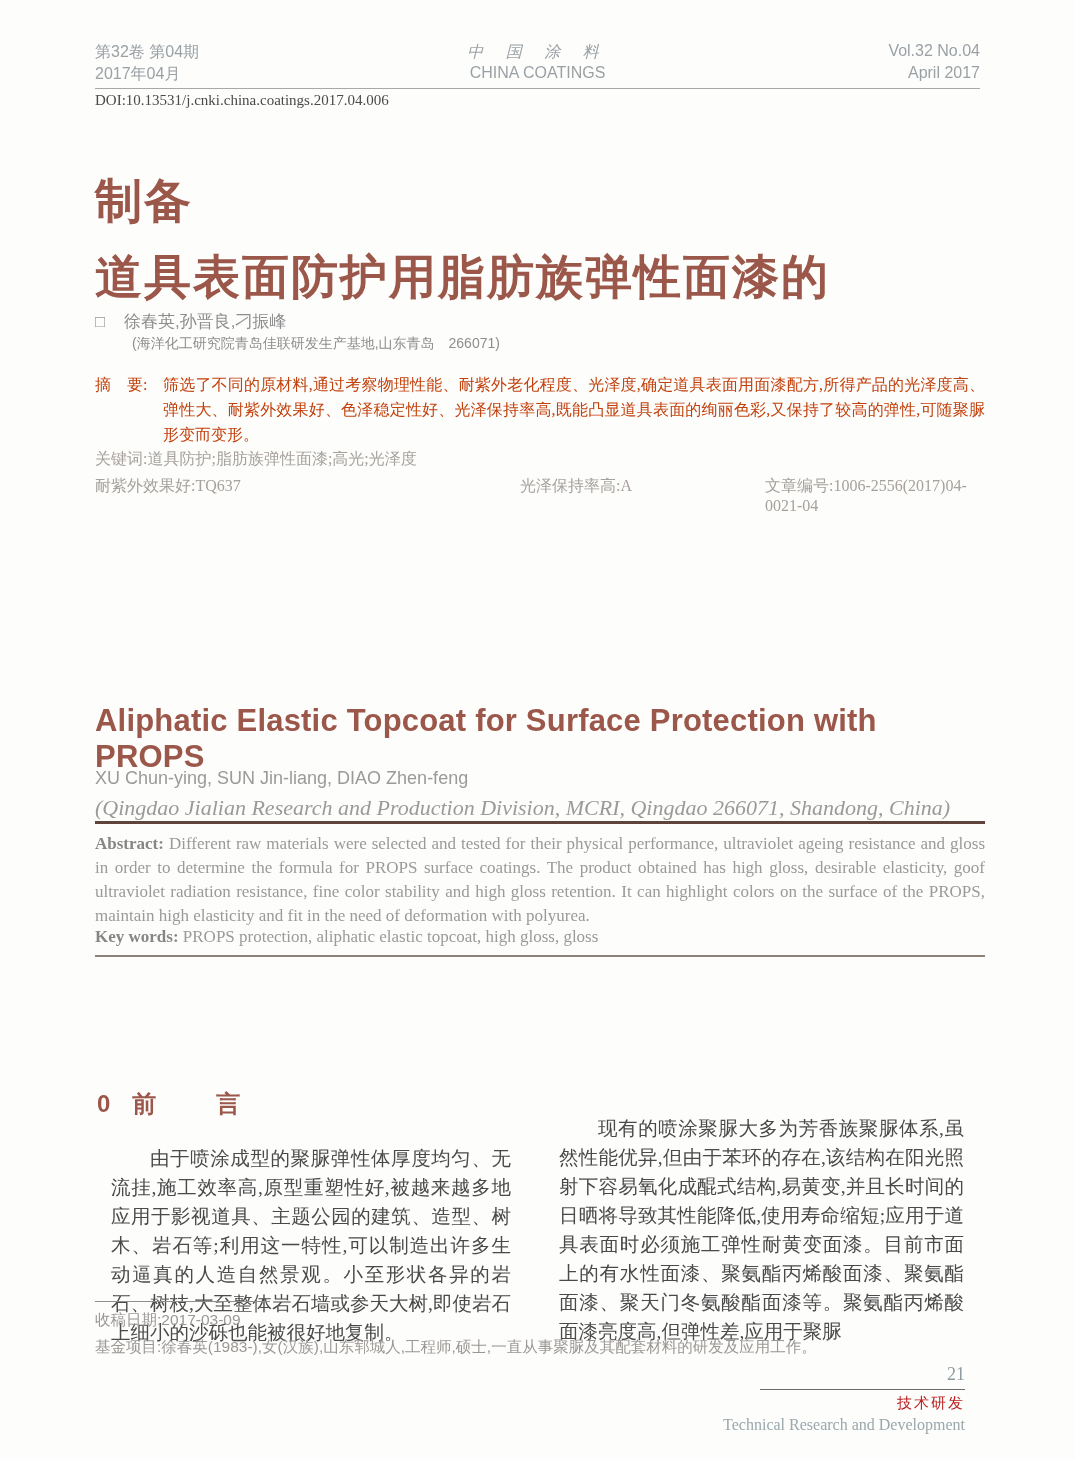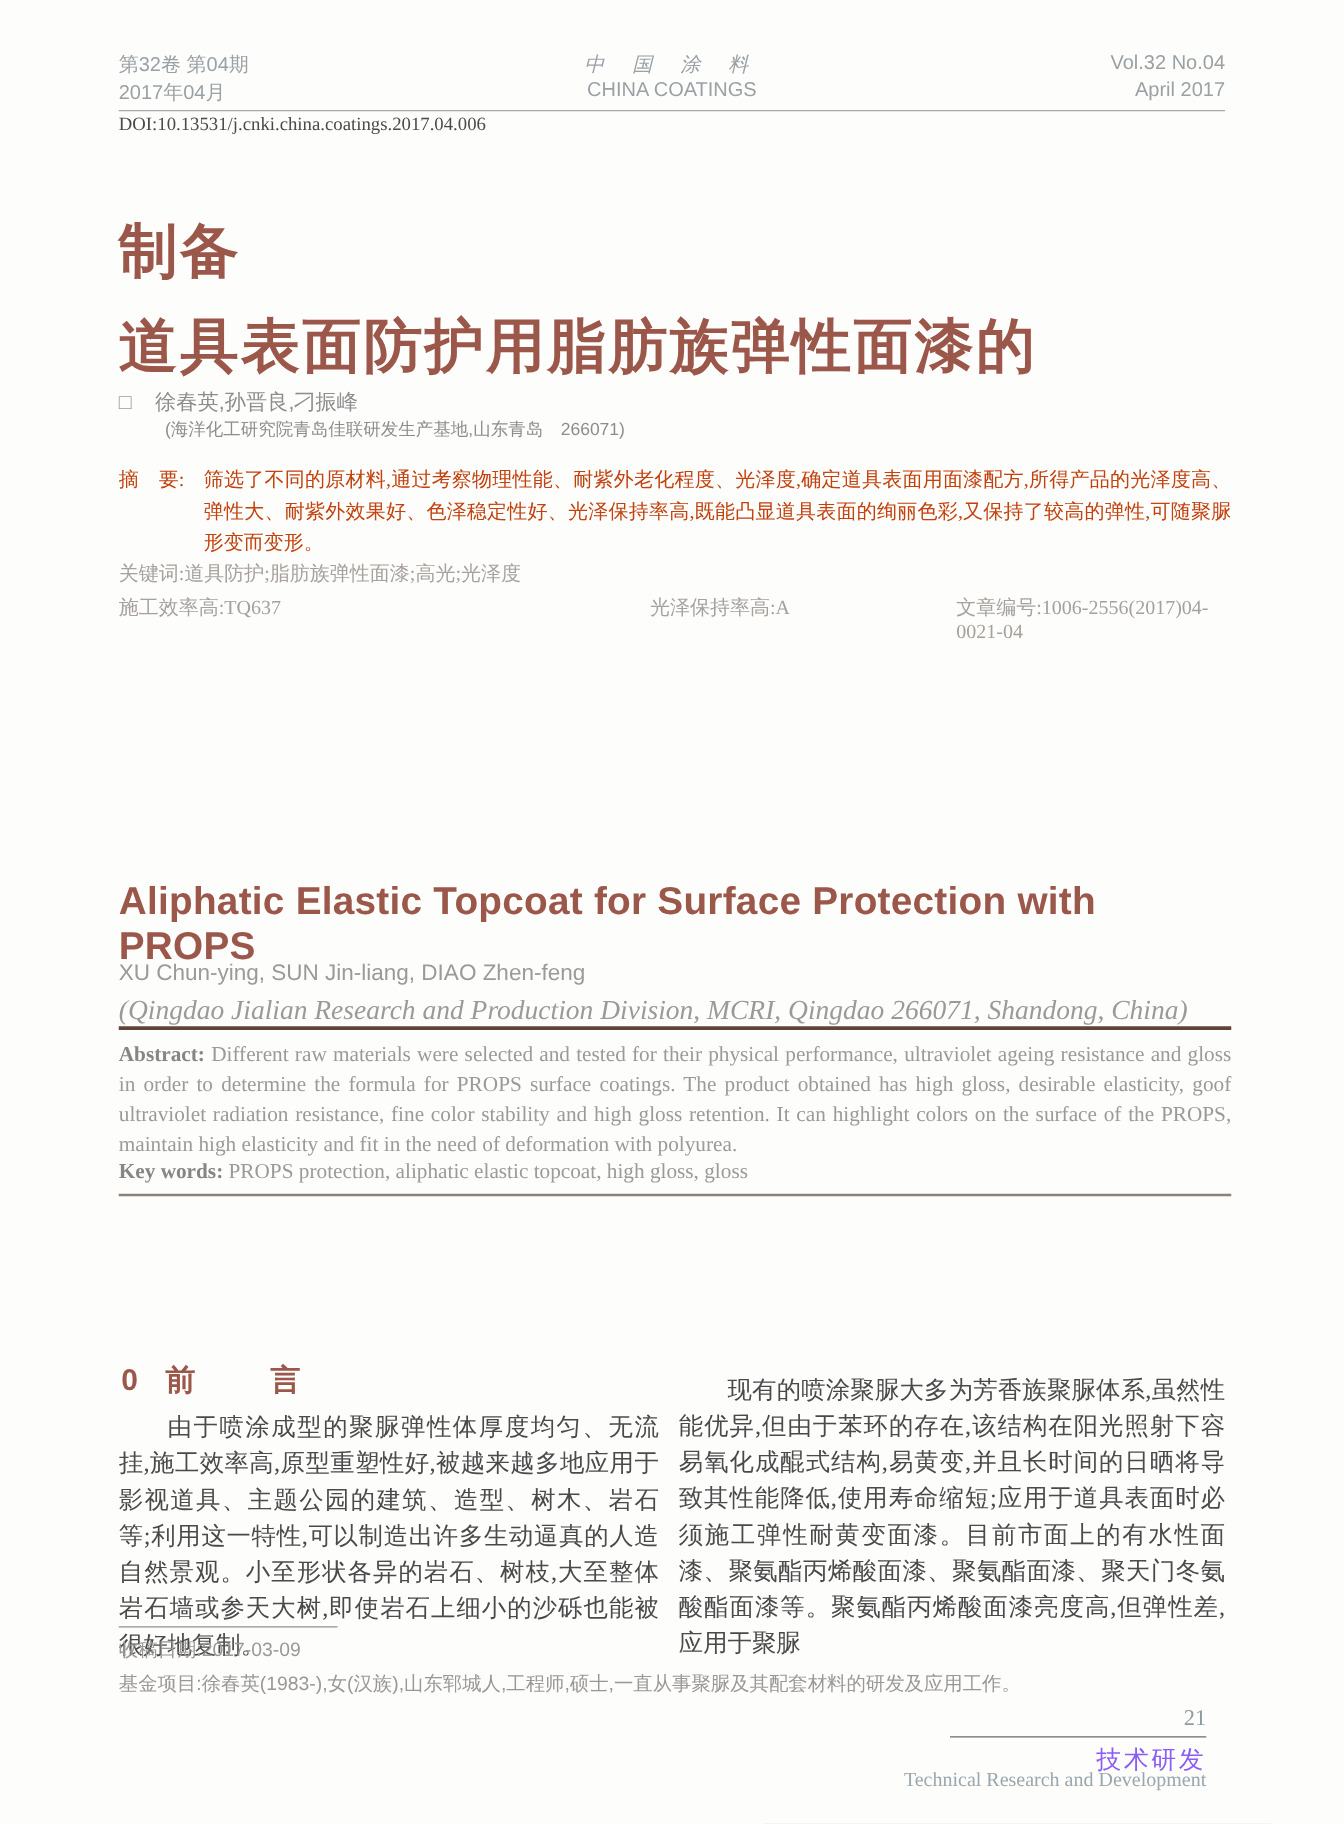--- a/index.html
+++ b/index.html
@@ -53,33 +53,33 @@
   .kw-en{position:absolute;left:95px;top:927px;font-size:17px;color:#9a9a98;}
   .rule-light{position:absolute;left:95px;top:955px;width:890px;height:2px;background:#8c8178;}
   
   .sec-head{position:absolute;left:97px;top:1088px;
     font-family:"Liberation Sans", sans-serif;font-weight:bold;
     font-size:24px;color:#9b5749;}
   .sec-head .num{margin-right:22px;}
   .sec-head .ttl{letter-spacing:18px;}
   .col{position:absolute;font-size:19.5px;line-height:29px;color:#4a4a4a;
     text-align:justify;}
-  .col p{margin:0;text-indent:2em;}
+  .col p{margin:16px;text-indent:2em;}
   .col-left{left:95px;top:1128px;width:432px;}
   .col-right{left:543px;top:1098px;width:437px;}
   
   .fn-rule{position:absolute;left:95px;top:1301px;width:175px;height:1px;background:#8f8f8f;}
   .fn{position:absolute;left:95px;width:885px;font-size:15.5px;color:#9b9794;
     font-family:"Liberation Sans", sans-serif;}
   .fn1{top:1310px;} .fn2{top:1337px;}
   
   .pageno{position:absolute;right:110px;top:1364px;font-size:18px;color:#8e9ba1;
     font-family:"Liberation Serif", serif;text-align:center;}
   .foot-rule{position:absolute;left:760px;top:1389px;width:205px;height:1px;background:#6a6a6a;}
-  .foot-zh{position:absolute;right:110px;top:1394px;font-size:20px;color:#8b5cf6;letter-spacing:2px;}
+  .foot-zh{position:absolute;right:110px;top:1394px;font-size:15px;color:#b91c1c;letter-spacing:2px;}
   .foot-en{position:absolute;right:110px;top:1416px;font-size:16px;color:#9aa7ac;
     font-family:"Liberation Serif", serif;}
 </style>
 </head>
 <body>
 
 <div class="page">
 
   <div class="hdr-row" style="top:42px;justify-content:space-between;">
     <span class="l">第32卷 第04期</span>
@@ -106,21 +106,21 @@
   <div class="affil-zh">(海洋化工研究院青岛佳联研发生产基地,山东青岛　266071)</div>
 
   <div class="abs-zh">
     <span class="lbl">摘　要:</span>
     <div class="txt">筛选了不同的原材料,通过考察物理性能、耐紫外老化程度、光泽度,确定道具表面用面漆配方,所得产品的光泽度高、弹性大、耐紫外效果好、色泽稳定性好、光泽保持率高,既能凸显道具表面的绚丽色彩,又保持了较高的弹性,可随聚脲形变而变形。</div>
   </div>
   <div class="kw-zh">
     <span>关键词:</span><span>道具防护;脂肪族弹性面漆;高光;光泽度</span>
   </div>
   <div class="class-row">
-    <span class="item1"><span>施工效率高:</span><span>TQ637</span></span>
+    <span class="item1"><span>耐紫外效果好:</span><span>TQ637</span></span>
     <span class="item2"><span>光泽保持率高:</span><span>A</span></span>
     <span class="item3"><span>文章编号:</span><span>1006-2556(2017)04-0021-04</span></span>
   </div>
 
   <div class="title-en">Aliphatic Elastic Topcoat for Surface Protection with PROPS</div>
   <div class="authors-en">XU Chun-ying, SUN Jin-liang, DIAO Zhen-feng</div>
   <div class="affil-en">(Qingdao Jialian Research and Production Division, MCRI, Qingdao 266071, Shandong, China)</div>
   <div class="rule-dark"></div>
   <div class="abs-en">
     <b>Abstract:</b><span> Different raw materials were selected and tested for their physical performance, ultraviolet ageing resistance and gloss in order to determine the formula for PROPS surface coatings. The product obtained has high gloss, desirable elasticity, goof ultraviolet radiation resistance, fine color stability and high gloss retention. It can highlight colors on the surface of the PROPS, maintain high elasticity and fit in the need of deformation with polyurea.</span>

